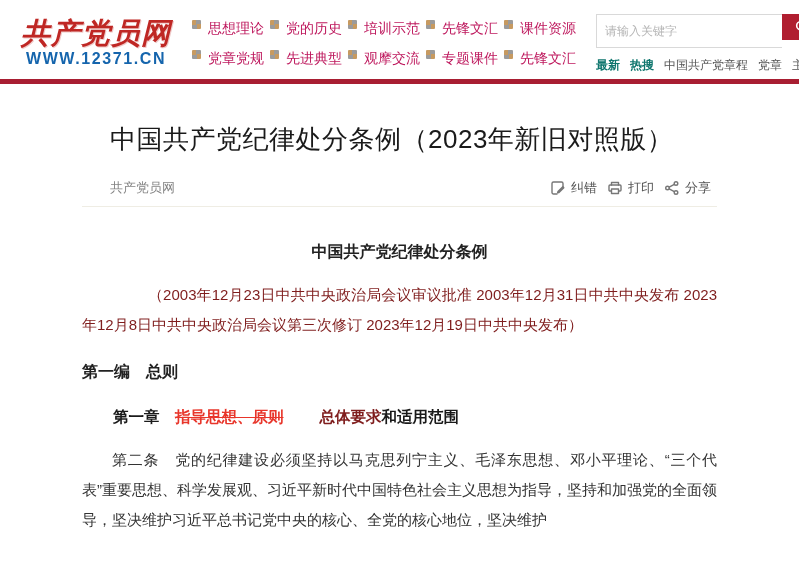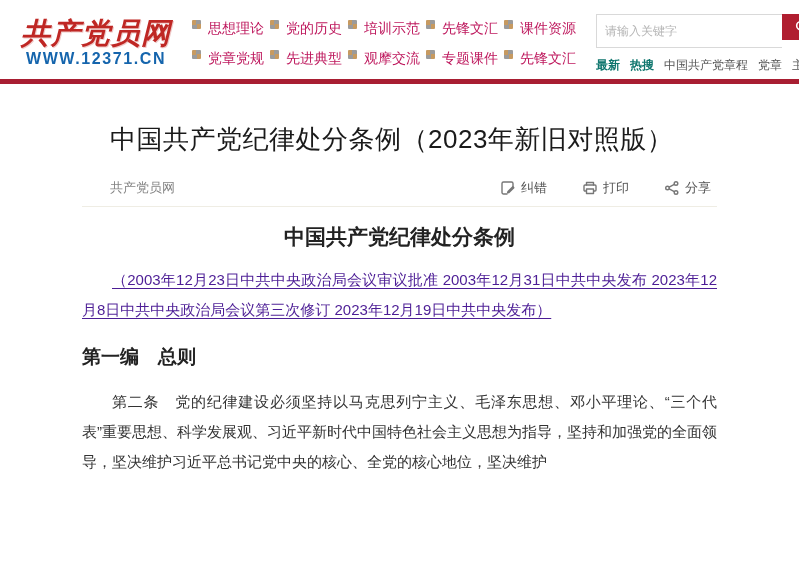--- a/index.html
+++ b/index.html
@@ -71,44 +71,44 @@
   .main-area { padding:0 82px; }
   .article-title {
     font-size:26px; font-weight:400; color:#1a1a1a;
     margin:38px 0 0 28px; letter-spacing:.5px;
   }
   .meta-row {
     display:flex; justify-content:space-between; align-items:center;
     margin:22px 0 9px 28px;
   }
   .article-source { font-size:13px; color:#848484; }
-  .action-bar { display:flex; gap:35px; align-items:center; padding-right:6px; }
+  .action-bar { display:flex; gap:10px; align-items:center; padding-right:6px; }
   .action-btn {
     display:flex; align-items:center; gap:5px;
     font-size:13px; color:#555; cursor:pointer;
   }
   .action-btn svg { stroke:#777; fill:none; stroke-width:1.4; stroke-linecap:round; stroke-linejoin:round; }
   .divider { border-top:1px solid #efede4; }
 
   .doc { font-size:15px; color:#333; }
   .doc-title {
-    text-align:center; font-weight:700; font-size:21px; color:#222;
-    margin-top:15px; line-height:30px;
+    text-align:center; font-weight:700; font-size:16px; color:#222;
+    margin-top:30px; line-height:30px;
   }
   .doc p {
     line-height:30px; margin:13px 0; text-indent:2em; text-align:justify;
   }
   .part-heading {
-    text-align:center; font-weight:700; font-size:19px; color:#222;
+    text-align:center; font-weight:700; font-size:16px; color:#222;
     margin:17px 0 15px 0 !important; text-indent:0 !important;
   }
   .chapter-heading { font-weight:700; font-size:15.5px; color:#1a1a1a; }
 
   .seg-normal { }
-  .seg-ins { color:#4c1d95; text-decoration:underline; text-underline-offset:3px; }
+  .seg-ins { color:#7f1d1d; text-underline-offset:3px;margin-left:36px; }
   .seg-del { color:#e8352a; text-decoration:line-through; }
   .preamble .seg-ins { }
 </style>
 </head>
 <body>
 
 <header class="site-header">
   <div class="logo">
     <div class="logo-main">共产党员网</div>
     <div class="logo-sub">WWW.12371.CN</div>
@@ -215,17 +215,18 @@
 
   <div class="divider"></div>
 
   <article class="doc">
     <div class="doc-title">中国共产党纪律处分条例</div>
 
     <p class="preamble"><span class="seg-ins">（2003年12月23日中共中央政治局会议审议批准 2003年12月31日中共中央发布 2023年12月8日中共中央政治局会议第三次修订 2023年12月19日中共中央发布）</span></p>
 
     <p class="part-heading">第一编　总则</p>
 
+    <p class="chapter-heading"><span class="seg-normal">第一章　</span><span class="seg-del">指导思想、原则</span><span class="seg-ins">总体要求</span><span class="seg-normal">和适用范围</span></p>
 
 
     <p><span class="seg-normal">第二条　党的纪律建设必须坚持以马克思列宁主义、毛泽东思想、邓小平理论、“三个代表”重要思想、科学发展观、习近平新时代中国特色社会主义思想为指导，坚持和加强党的全面领导，坚决维护习近平总书记党中央的核心、全党的核心地位，坚决维护</span></p>
   </article>
 </main>
 
 </body></html>

